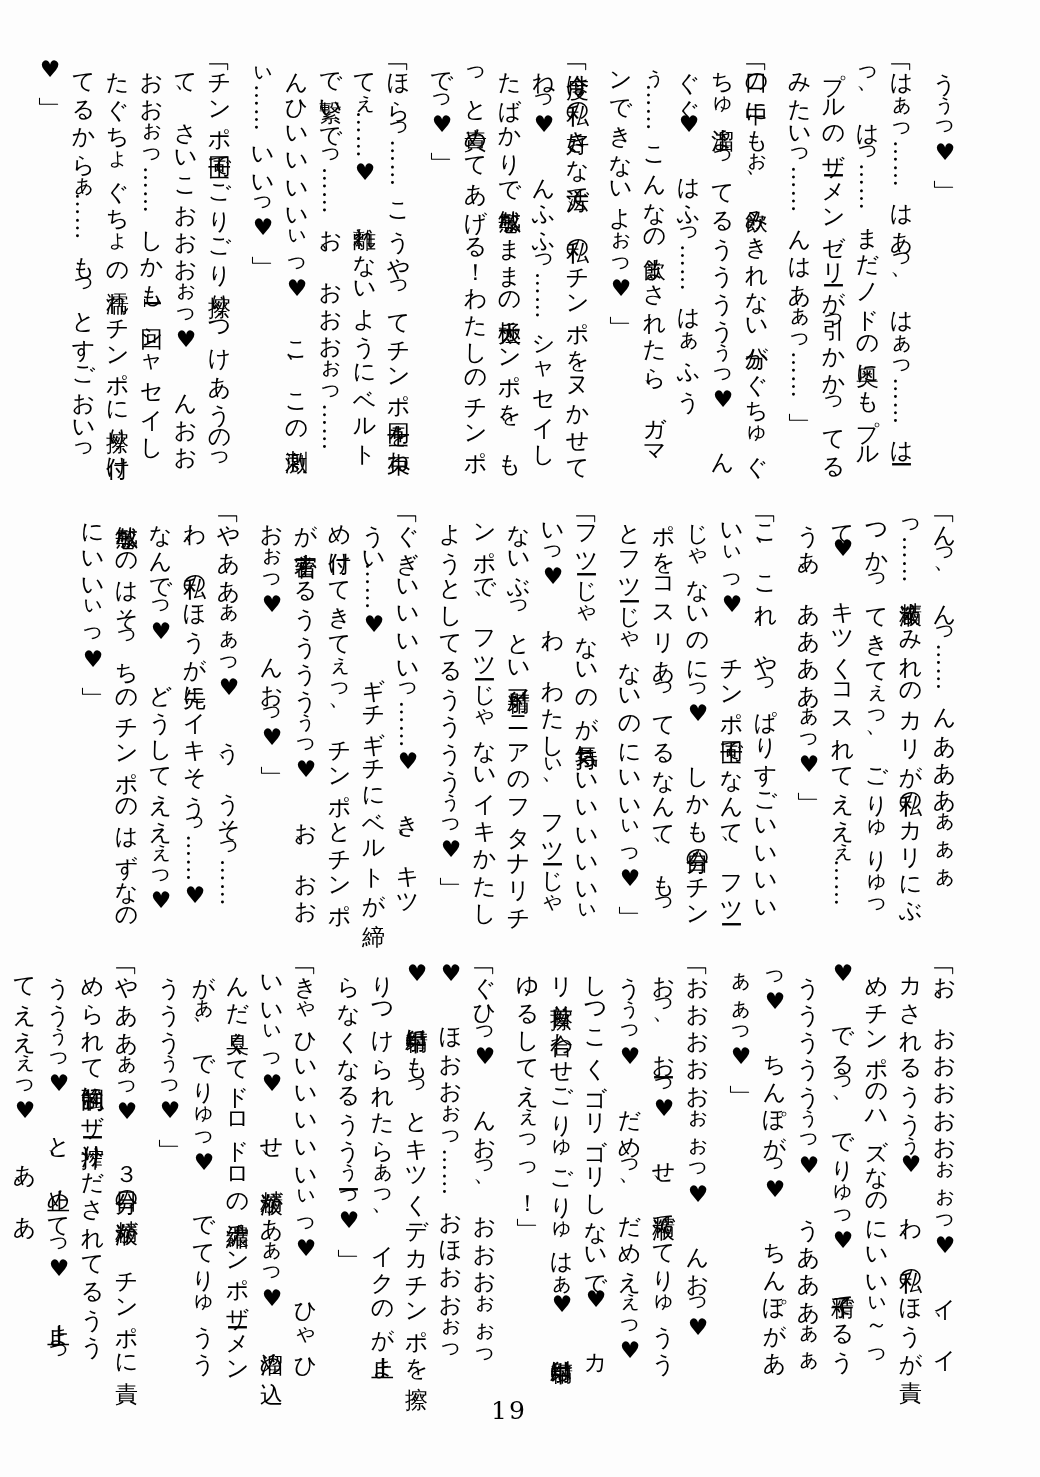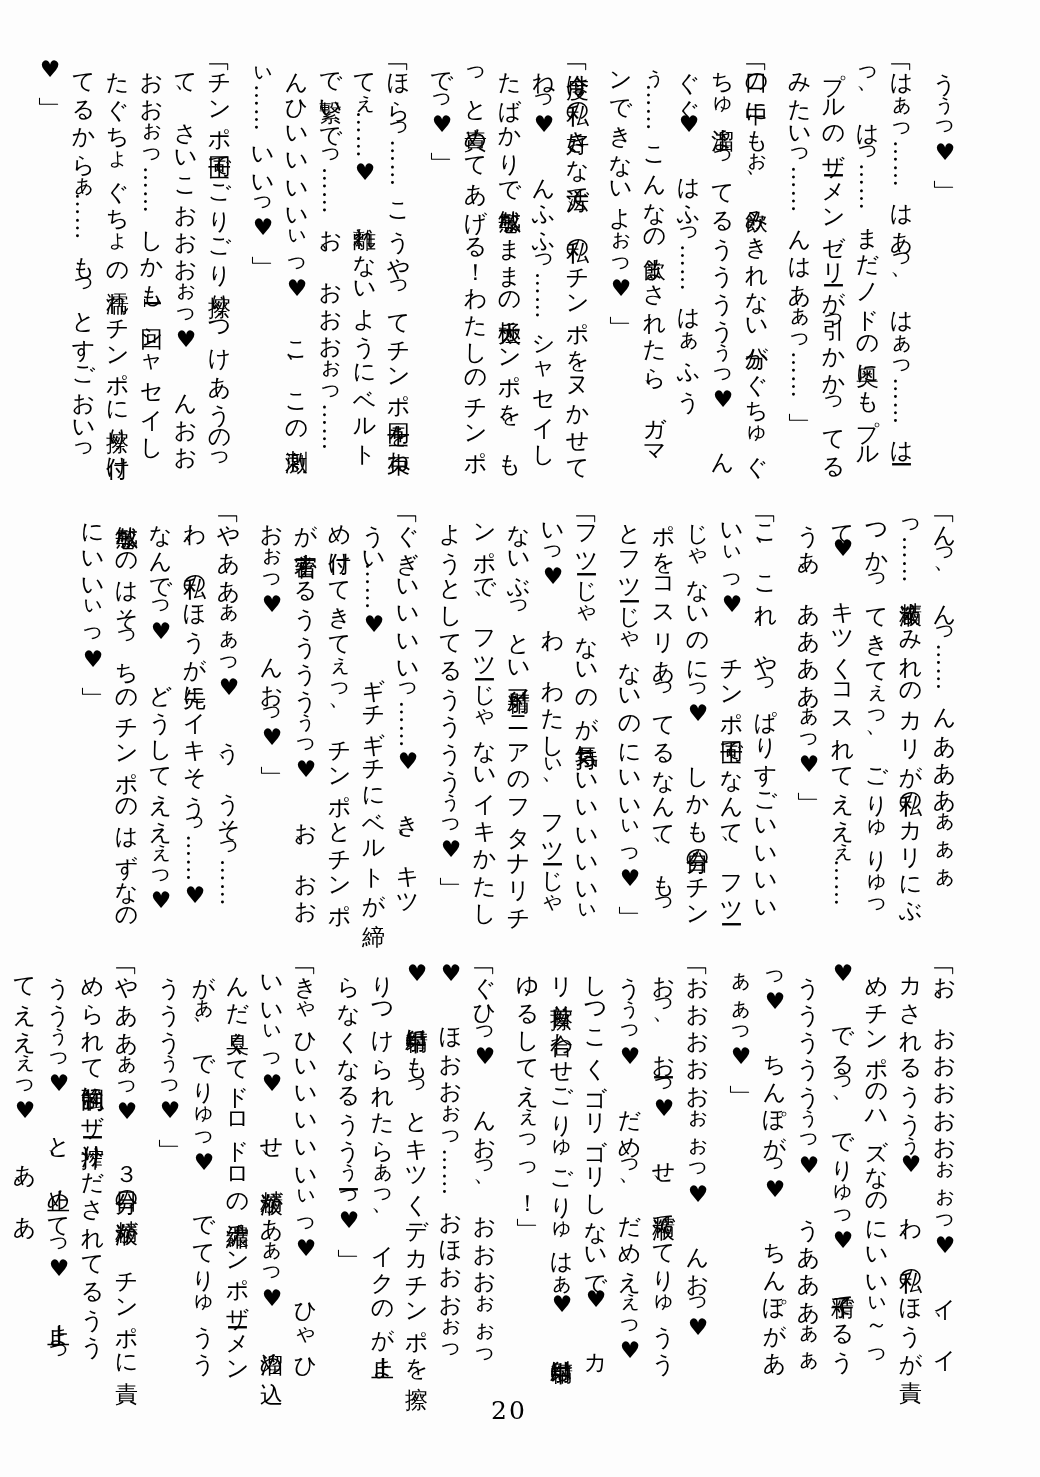--- a/index.html
+++ b/index.html
@@ -70,15 +70,15 @@
   </section>
 
   <section class="band">
     <p>「お、おおおおおぉぉっ♥　イ、イカされるううぅ♥　わ、私のほうが責めチンポのハズなのにいいぃ～っ♥　でるっ、でりゅっ♥　精子でるううううううぅっ♥　うあああぁぁっ♥　ちんぽがっ♥　ちんぽがあぁぁっ♥」</p>
     <p>「おおおおおぉぉっ♥　んおっ♥　おっ、おーっ♥　せ、精液でてりゅうううぅっ♥　だめっ、だめえぇっ♥　しつこくゴリゴリしないで♥　カリ首擦り合わせごりゅごりゅはぁ♥　射精中はゆるしてえぇっっ！」</p>
     <p>「ぐひっ♥　んおっ、おおおぉぉっ♥　ほおおぉっ……おほおおぉっ♥　射精中にもっとキツくデカチンポを擦りつけられたらぁっ、イクのが止まらなくなるううぅーっ♥」</p>
     <p>「きゃひいいいいいぃっ♥　ひゃひいいぃっ♥　せ、精液があぁっ♥　溜め込んだ臭くてドロドロの濃縮チンポザーメンがぁ、でりゅっ♥　でてりゅうううううぅっ♥」</p>
     <p>「やああぁっ♥　３日分の精液が、チンポに責められて強制的にザー汁搾りだされてるううううぅっ♥　と、止めてっ♥　止まってええぇっ♥　あ、あ</p>
   </section>
 
-  <div class="page-number">20</div>
+  <div class="page-number">19</div>
 
 </div>
 
 </body></html>

